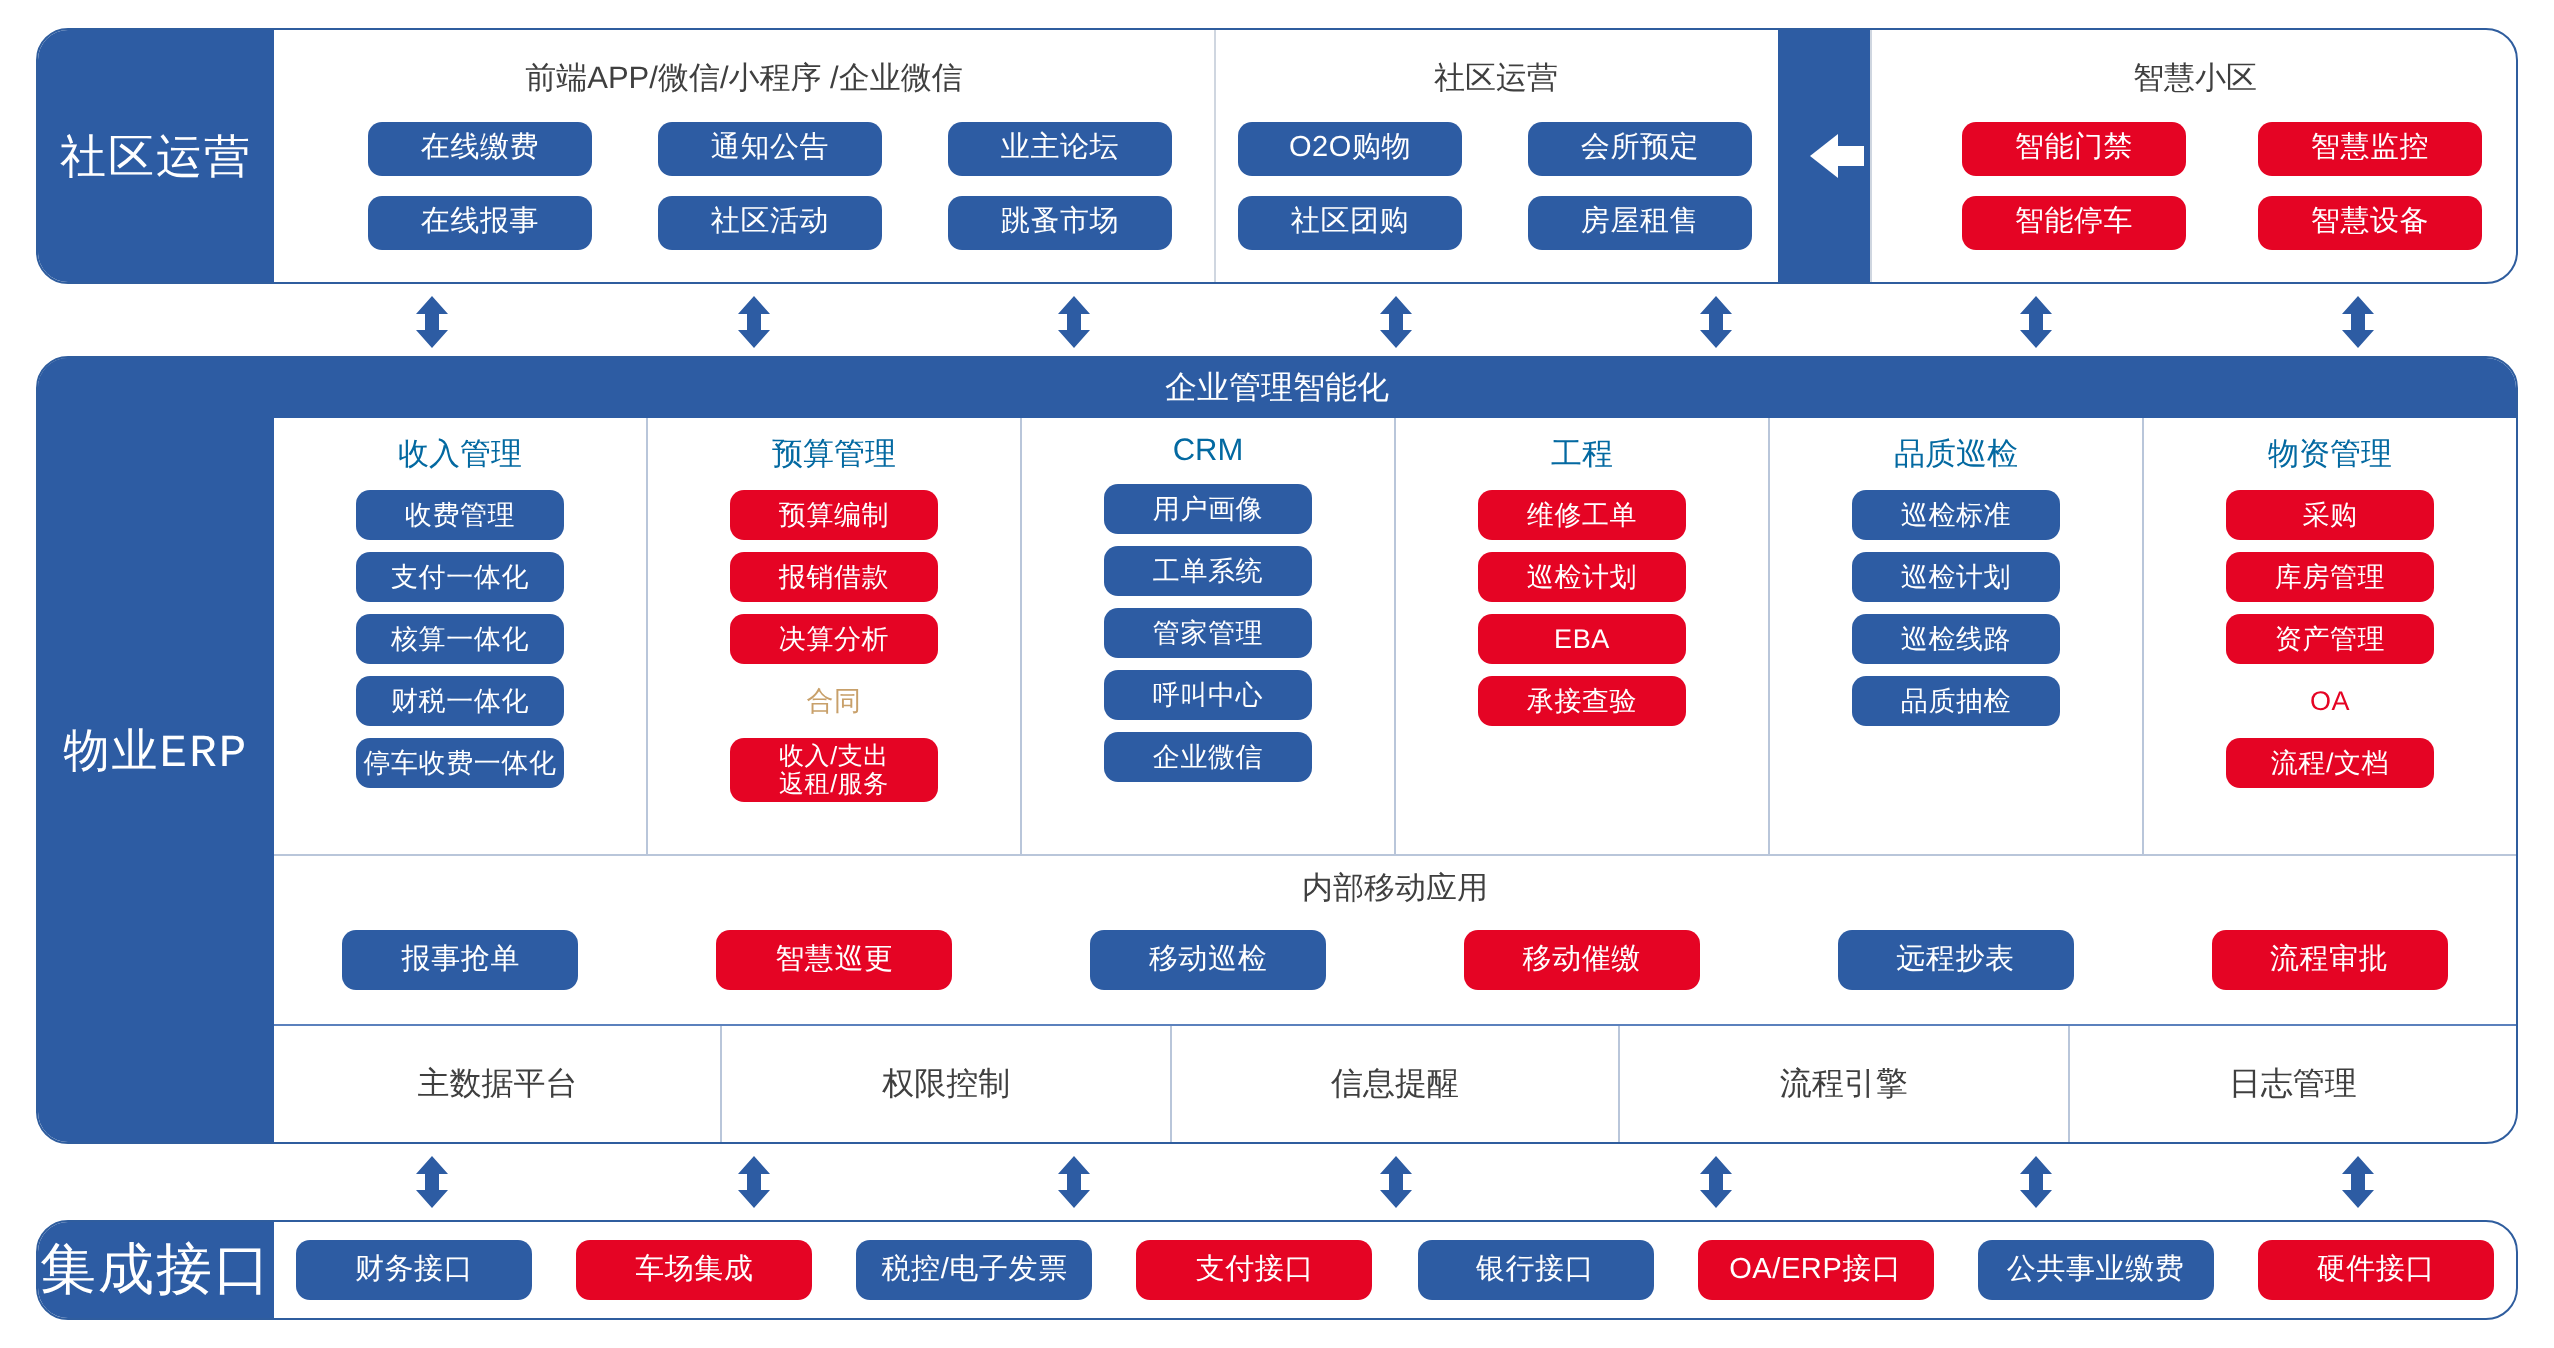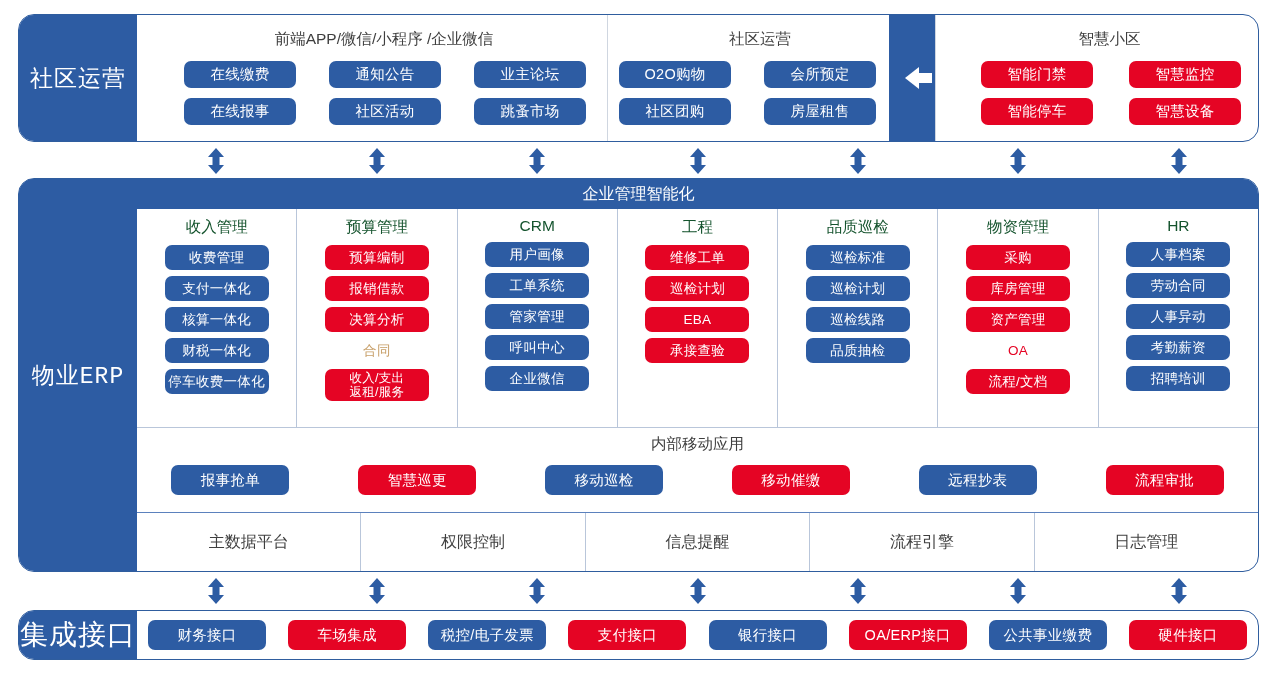--- a/index.html
+++ b/index.html
@@ -43,21 +43,21 @@
   .pill.blue{background:#2d5ca3;}
   .pill.red{background:#e50424;text-align:center;}
   .pill.plain-tan{background:transparent;color:#c8a06a;}
   .pill.plain-red{background:transparent;color:#e50424;}
 
   
   #top-band{left:18px;top:14px;width:1241px;height:128px;}
   #top-band .band-label{width:118px;}
   .top-divider{position:absolute;top:0;bottom:0;width:1.4px;background:#cfd6e0;}
   .top-group-title{
-    position:absolute;text-align:center;font-size:15.5px;color:#3f3f3f;margin-left:12px;
+    position:absolute;text-align:center;font-size:15.5px;color:#3f3f3f;
   }
   .top-cell{position:absolute;}
   .top-cell .pill{width:112px;height:27px;}
   .top-cell .pill + .pill{margin-top:10px;}
 
   .arrow-block{
     position:absolute;width:46px;background:#2d5ca3;top:0;bottom:0;
     display:flex;align-items:center;justify-content:center;
   }
   .arrow-left-glyph{
@@ -83,21 +83,21 @@
   #erp-area{
     position:absolute;left:118px;right:0;top:30px;height:218px;
     display:flex;
   }
   .erp-col{
     flex:1;border-left:1.4px solid #b9c6da;
     display:flex;flex-direction:column;align-items:center;
     padding-top:8px;box-sizing:border-box;
   }
   .erp-col:first-child{border-left:none;}
-  .erp-title{font-size:15.5px;color:#14532d;margin-bottom:7px;}
+  .erp-title{font-size:15.5px;color:#0369a1;margin-bottom:7px;}
   .erp-col .pill{width:104px;height:25px;margin-bottom:6px;font-size:13.5px;}
   .erp-col .pill.two-line{height:32px;font-size:12.5px;}
 
   #mobile-area{
     position:absolute;left:118px;right:0;top:248px;height:85px;
     border-top:1.4px solid #b9c6da;
   }
   #mobile-title{
     position:absolute;left:0;right:0;top:6px;text-align:center;
     font-size:15.5px;color:#3f3f3f;
@@ -263,28 +263,20 @@
           <div class="pill blue">巡检线路</div>
           <div class="pill blue">品质抽检</div>
         </div>
         <div class="erp-col">
           <div class="erp-title">物资管理</div>
           <div class="pill red">采购</div>
           <div class="pill red">库房管理</div>
           <div class="pill red">资产管理</div>
           <div class="pill plain-red">OA</div>
           <div class="pill red">流程/文档</div>
-        </div>
-        <div class="erp-col">
-          <div class="erp-title">HR</div>
-          <div class="pill blue">人事档案</div>
-          <div class="pill blue">劳动合同</div>
-          <div class="pill blue">人事异动</div>
-          <div class="pill blue">考勤薪资</div>
-          <div class="pill blue">招聘培训</div>
         </div>
       </div>
 
     <div id="mobile-area">
       <div id="mobile-title">内部移动应用</div>
       <div id="mobile-row">
           <div class="pill blue">报事抢单</div>
           <div class="pill red">智慧巡更</div>
           <div class="pill blue">移动巡检</div>
           <div class="pill red">移动催缴</div>

